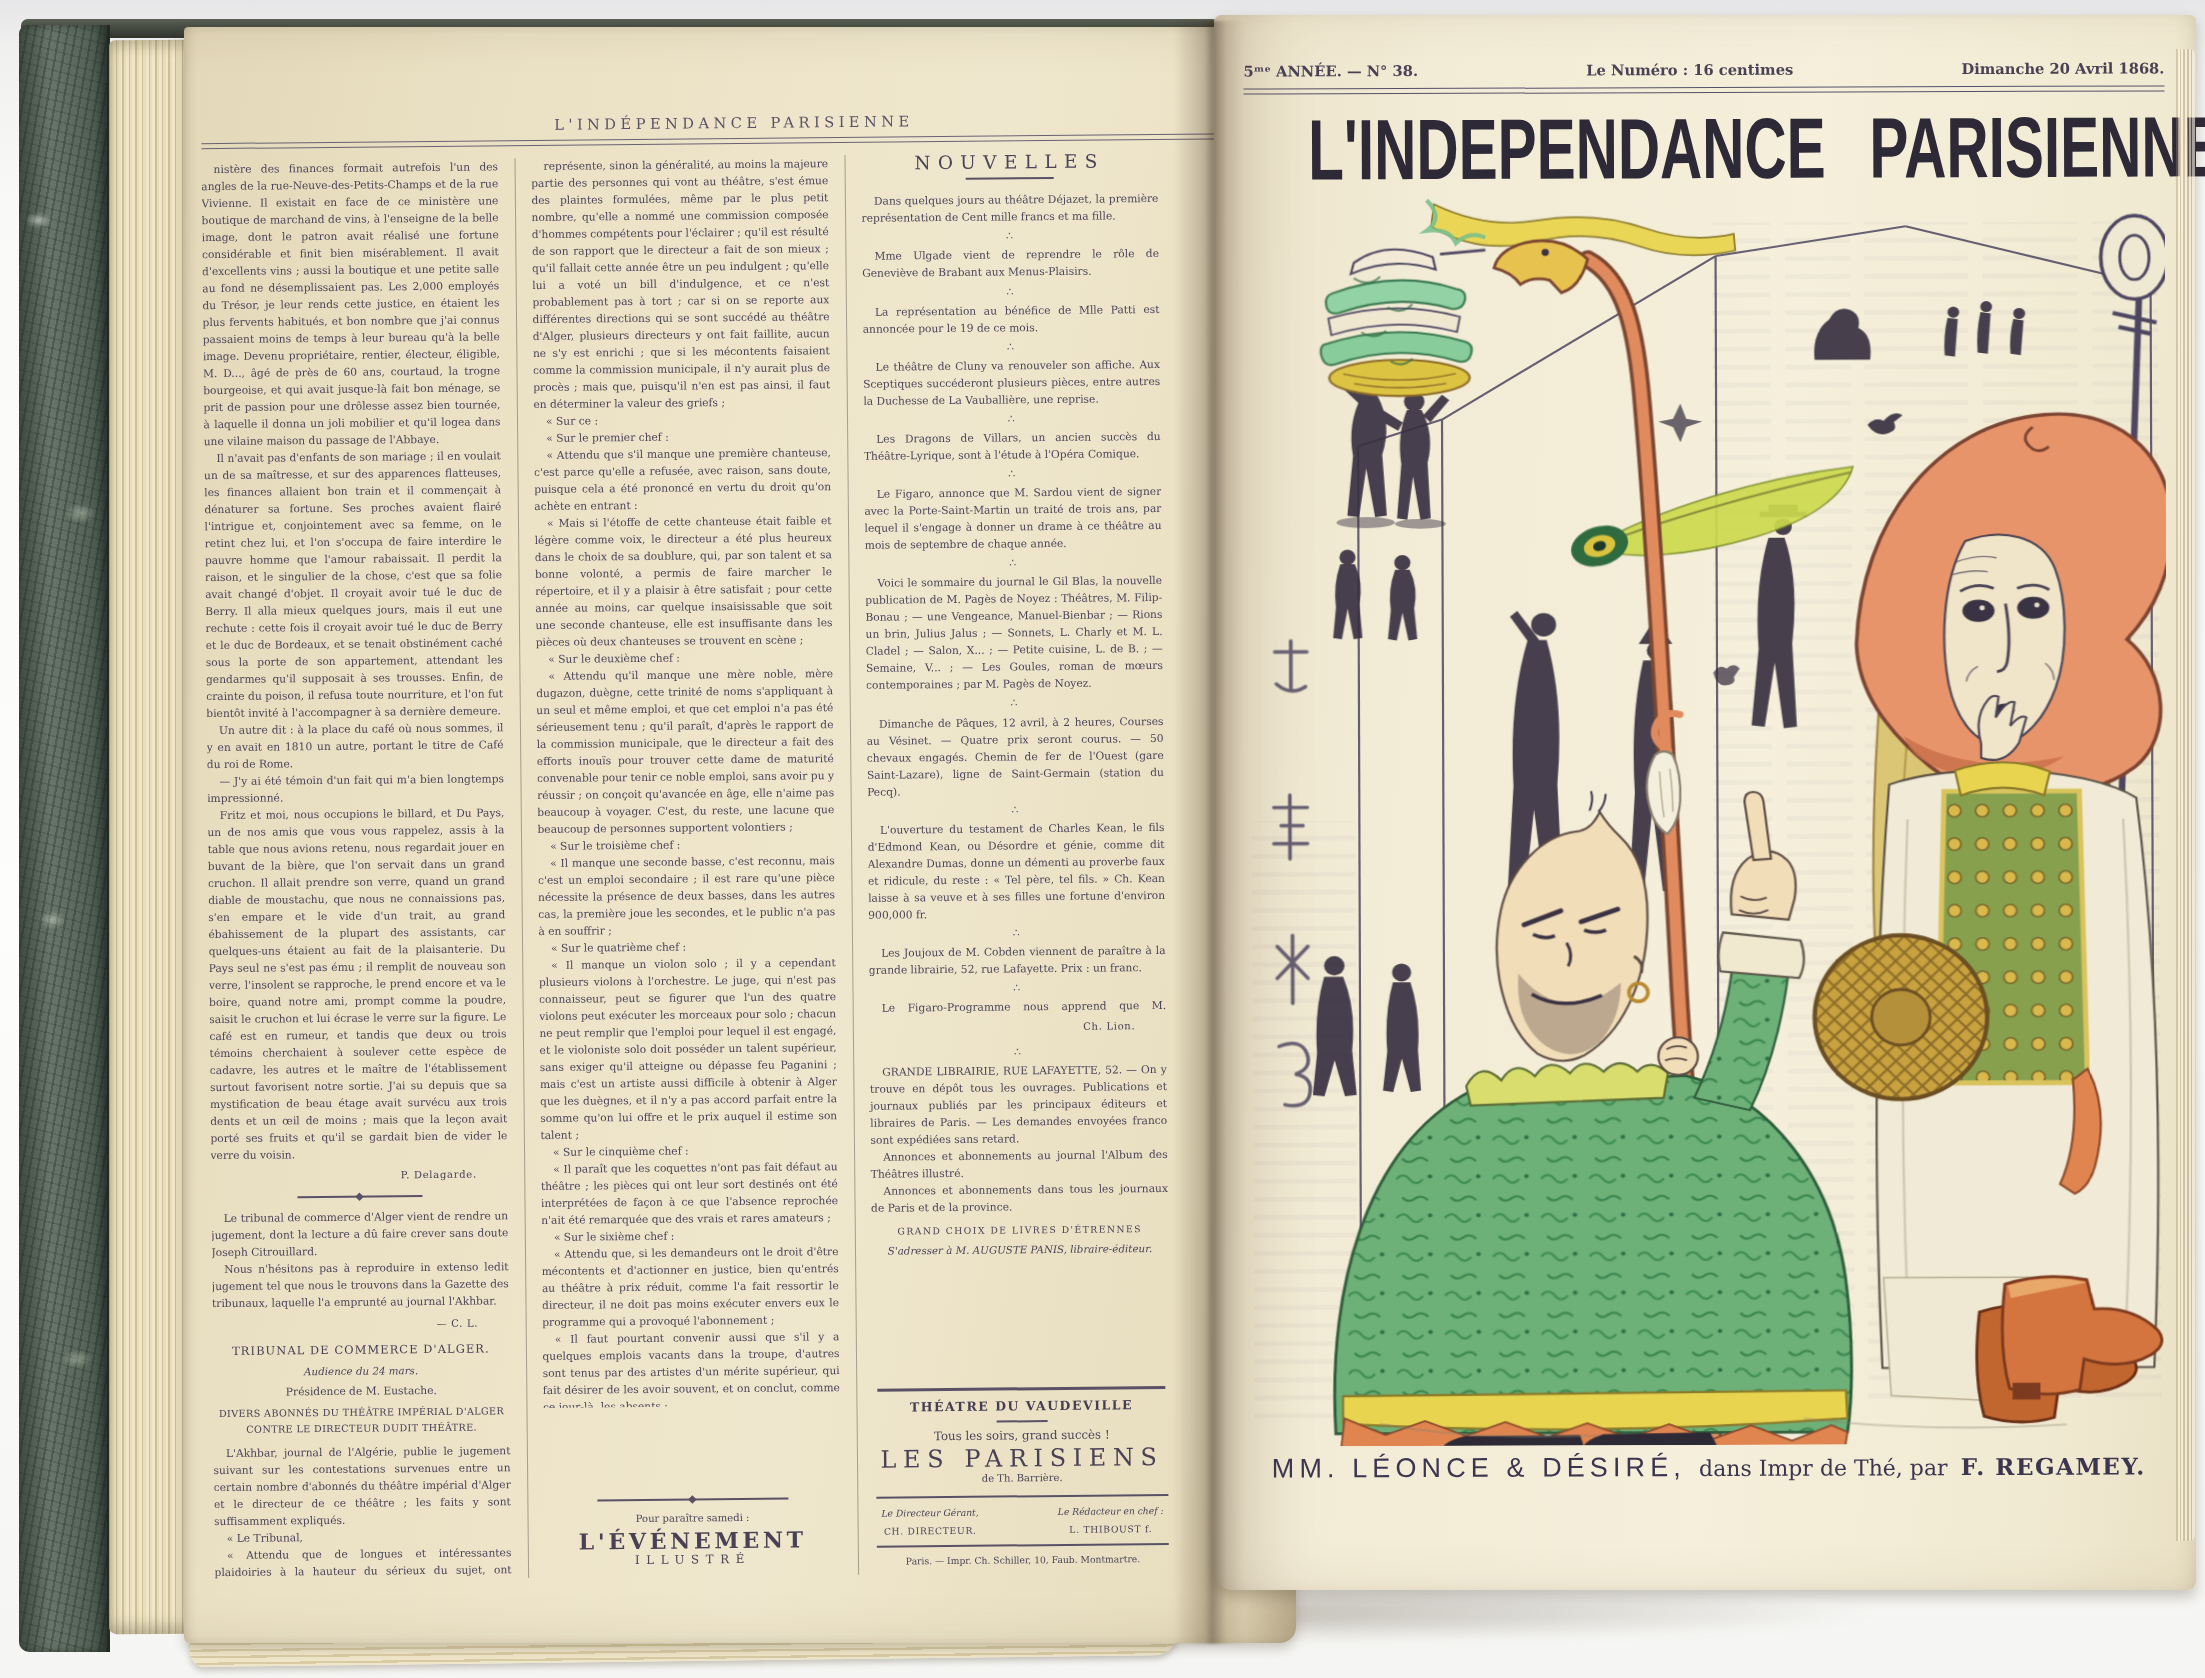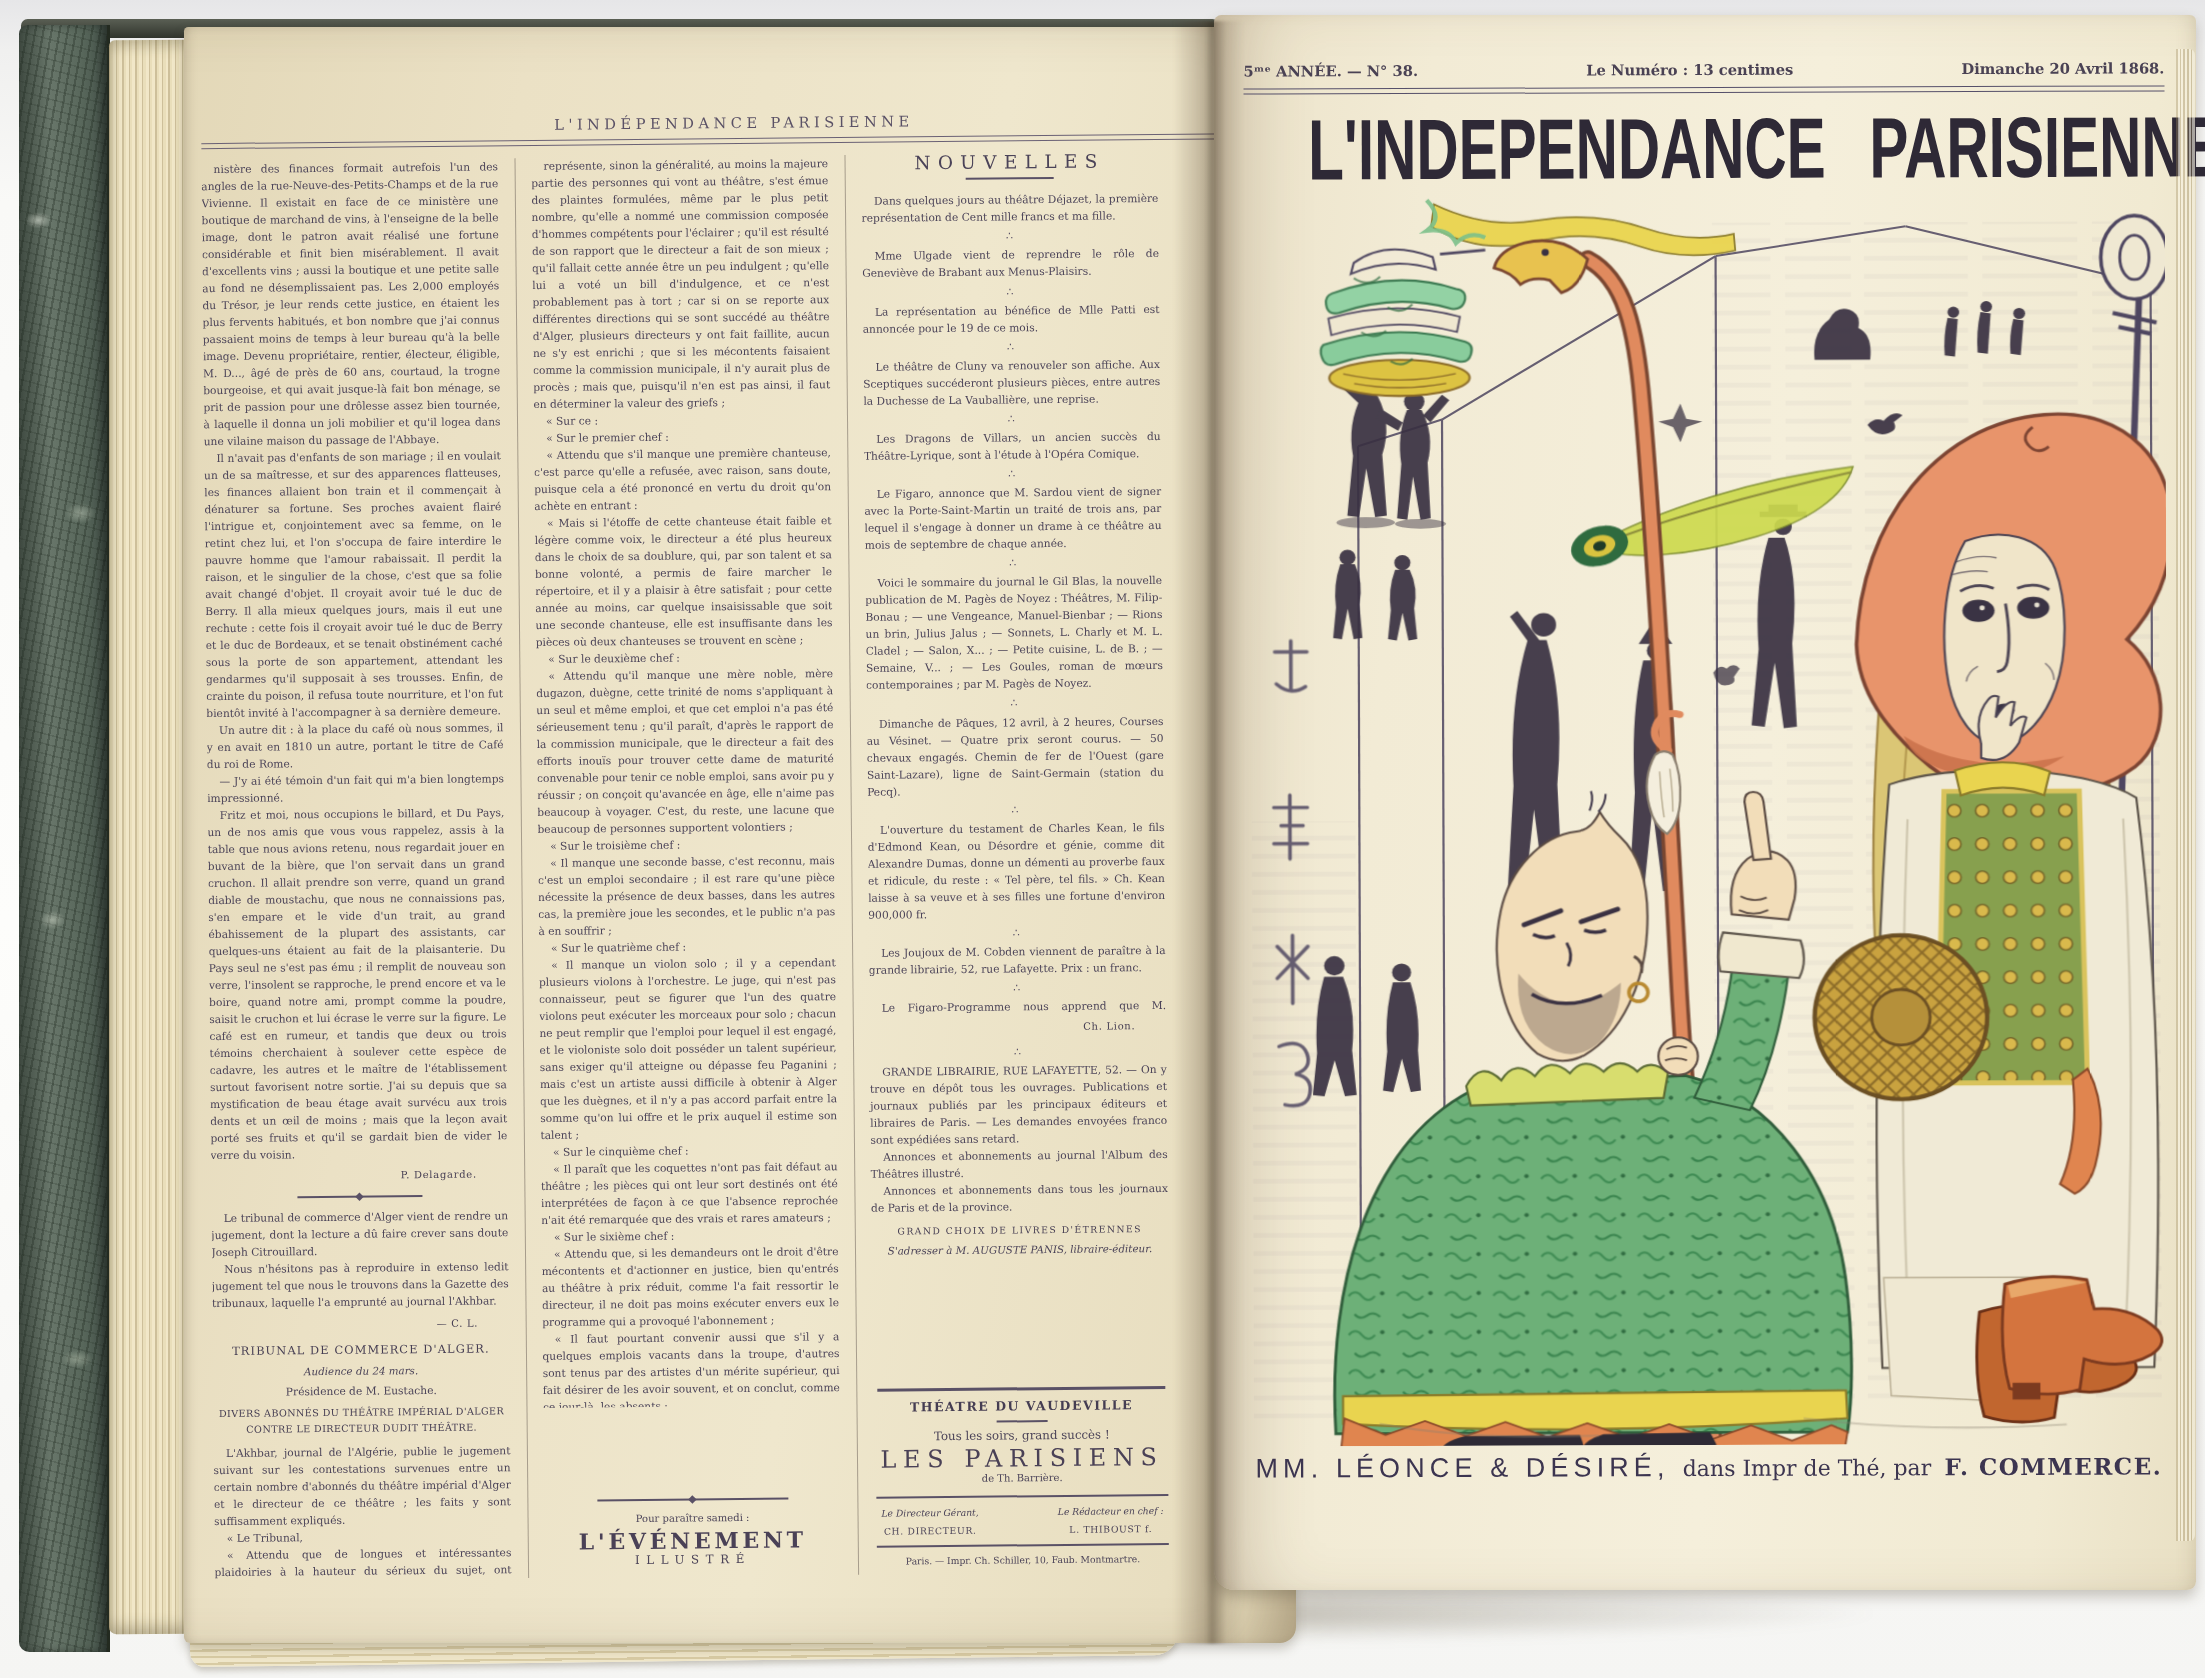--- a/index.html
+++ b/index.html
@@ -229,21 +229,21 @@
       </div>
     </div>
   </div>
 
   <div class="gutter"></div>
 
   <div class="page right-page">
     <div class="rp-inner">
       <div class="rp-issue">
         <span>5ᵐᵉ ANNÉE. — N° 38.</span>
-        <span>Le Numéro : 13 centimes</span>
+        <span>Le Numéro : 16 centimes</span>
         <span>Dimanche 20 Avril 1868.</span>
       </div>
       <div class="rp-rule"></div>
       <div class="masthead">L'INDEPENDANCE PARISIENNE</div>
 
       <div class="illustration">
         <svg width="100%" height="100%" viewBox="0 0 1260 1800" preserveAspectRatio="none">
           <defs>
             <pattern id="rp" width="66" height="56" patternUnits="userSpaceOnUse">
               <rect width="66" height="56" fill="#6db078"></rect>
@@ -423,18 +423,18 @@
           <g stroke="#8a8070" stroke-width="3" fill="none" opacity="0.35">
             <path d="M180 1768 q120 24 300 18"></path>
             <path d="M760 1762 q160 22 360 10"></path>
           </g>
         </svg>
       </div>
 
       <div class="caption">
         <span class="cap-names">MM. LÉONCE &amp; DÉSIRÉ,</span>
         <span class="cap-mid">dans Impr de Thé, par</span>
-        <span class="cap-artist">F. COMMERCE.</span>
+        <span class="cap-artist">F. REGAMEY.</span>
       </div>
     </div>
   </div>
 </div>
 
 
 </body></html>

